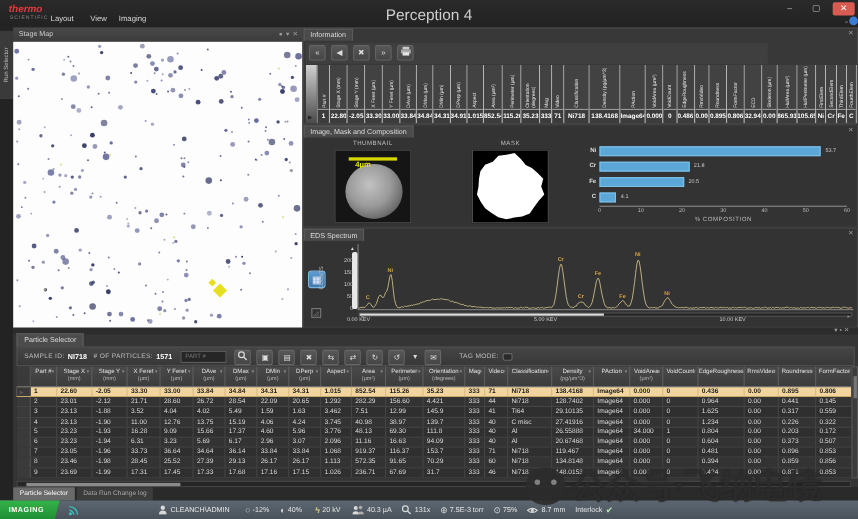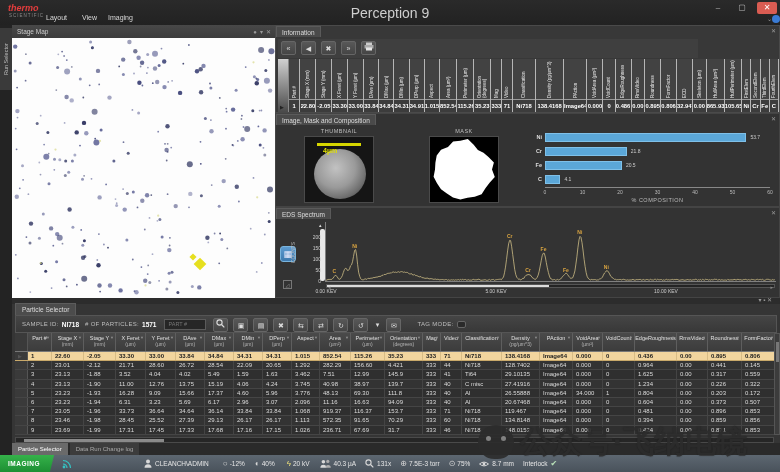--- a/index.html
+++ b/index.html
@@ -122,21 +122,21 @@
 <body>
 
 <div id="app">
 
   <div id="titlebar">
     <div id="logo1">thermo</div>
     <div id="logo2">SCIENTIFIC</div>
     <span class="menuitem" style="left:46px">Layout</span>
     <span class="menuitem" style="left:82px">View</span>
     <span class="menuitem" style="left:108px">Imaging</span>
-    <div id="apptitle">Perception 9</div>
+    <div id="apptitle">Perception 4</div>
     <div class="winbtn" style="right:52px">–</div>
     <div class="winbtn" style="right:28px">▢</div>
     <div class="winbtn" id="btnclose" style="right:3px">✕</div>
     <span id="tb-extra">⌄</span>
     <span id="tb-dot"></span>
   </div>
 
   <div id="leftstrip">
     <div id="runtab">Run Selector</div>
   </div>

